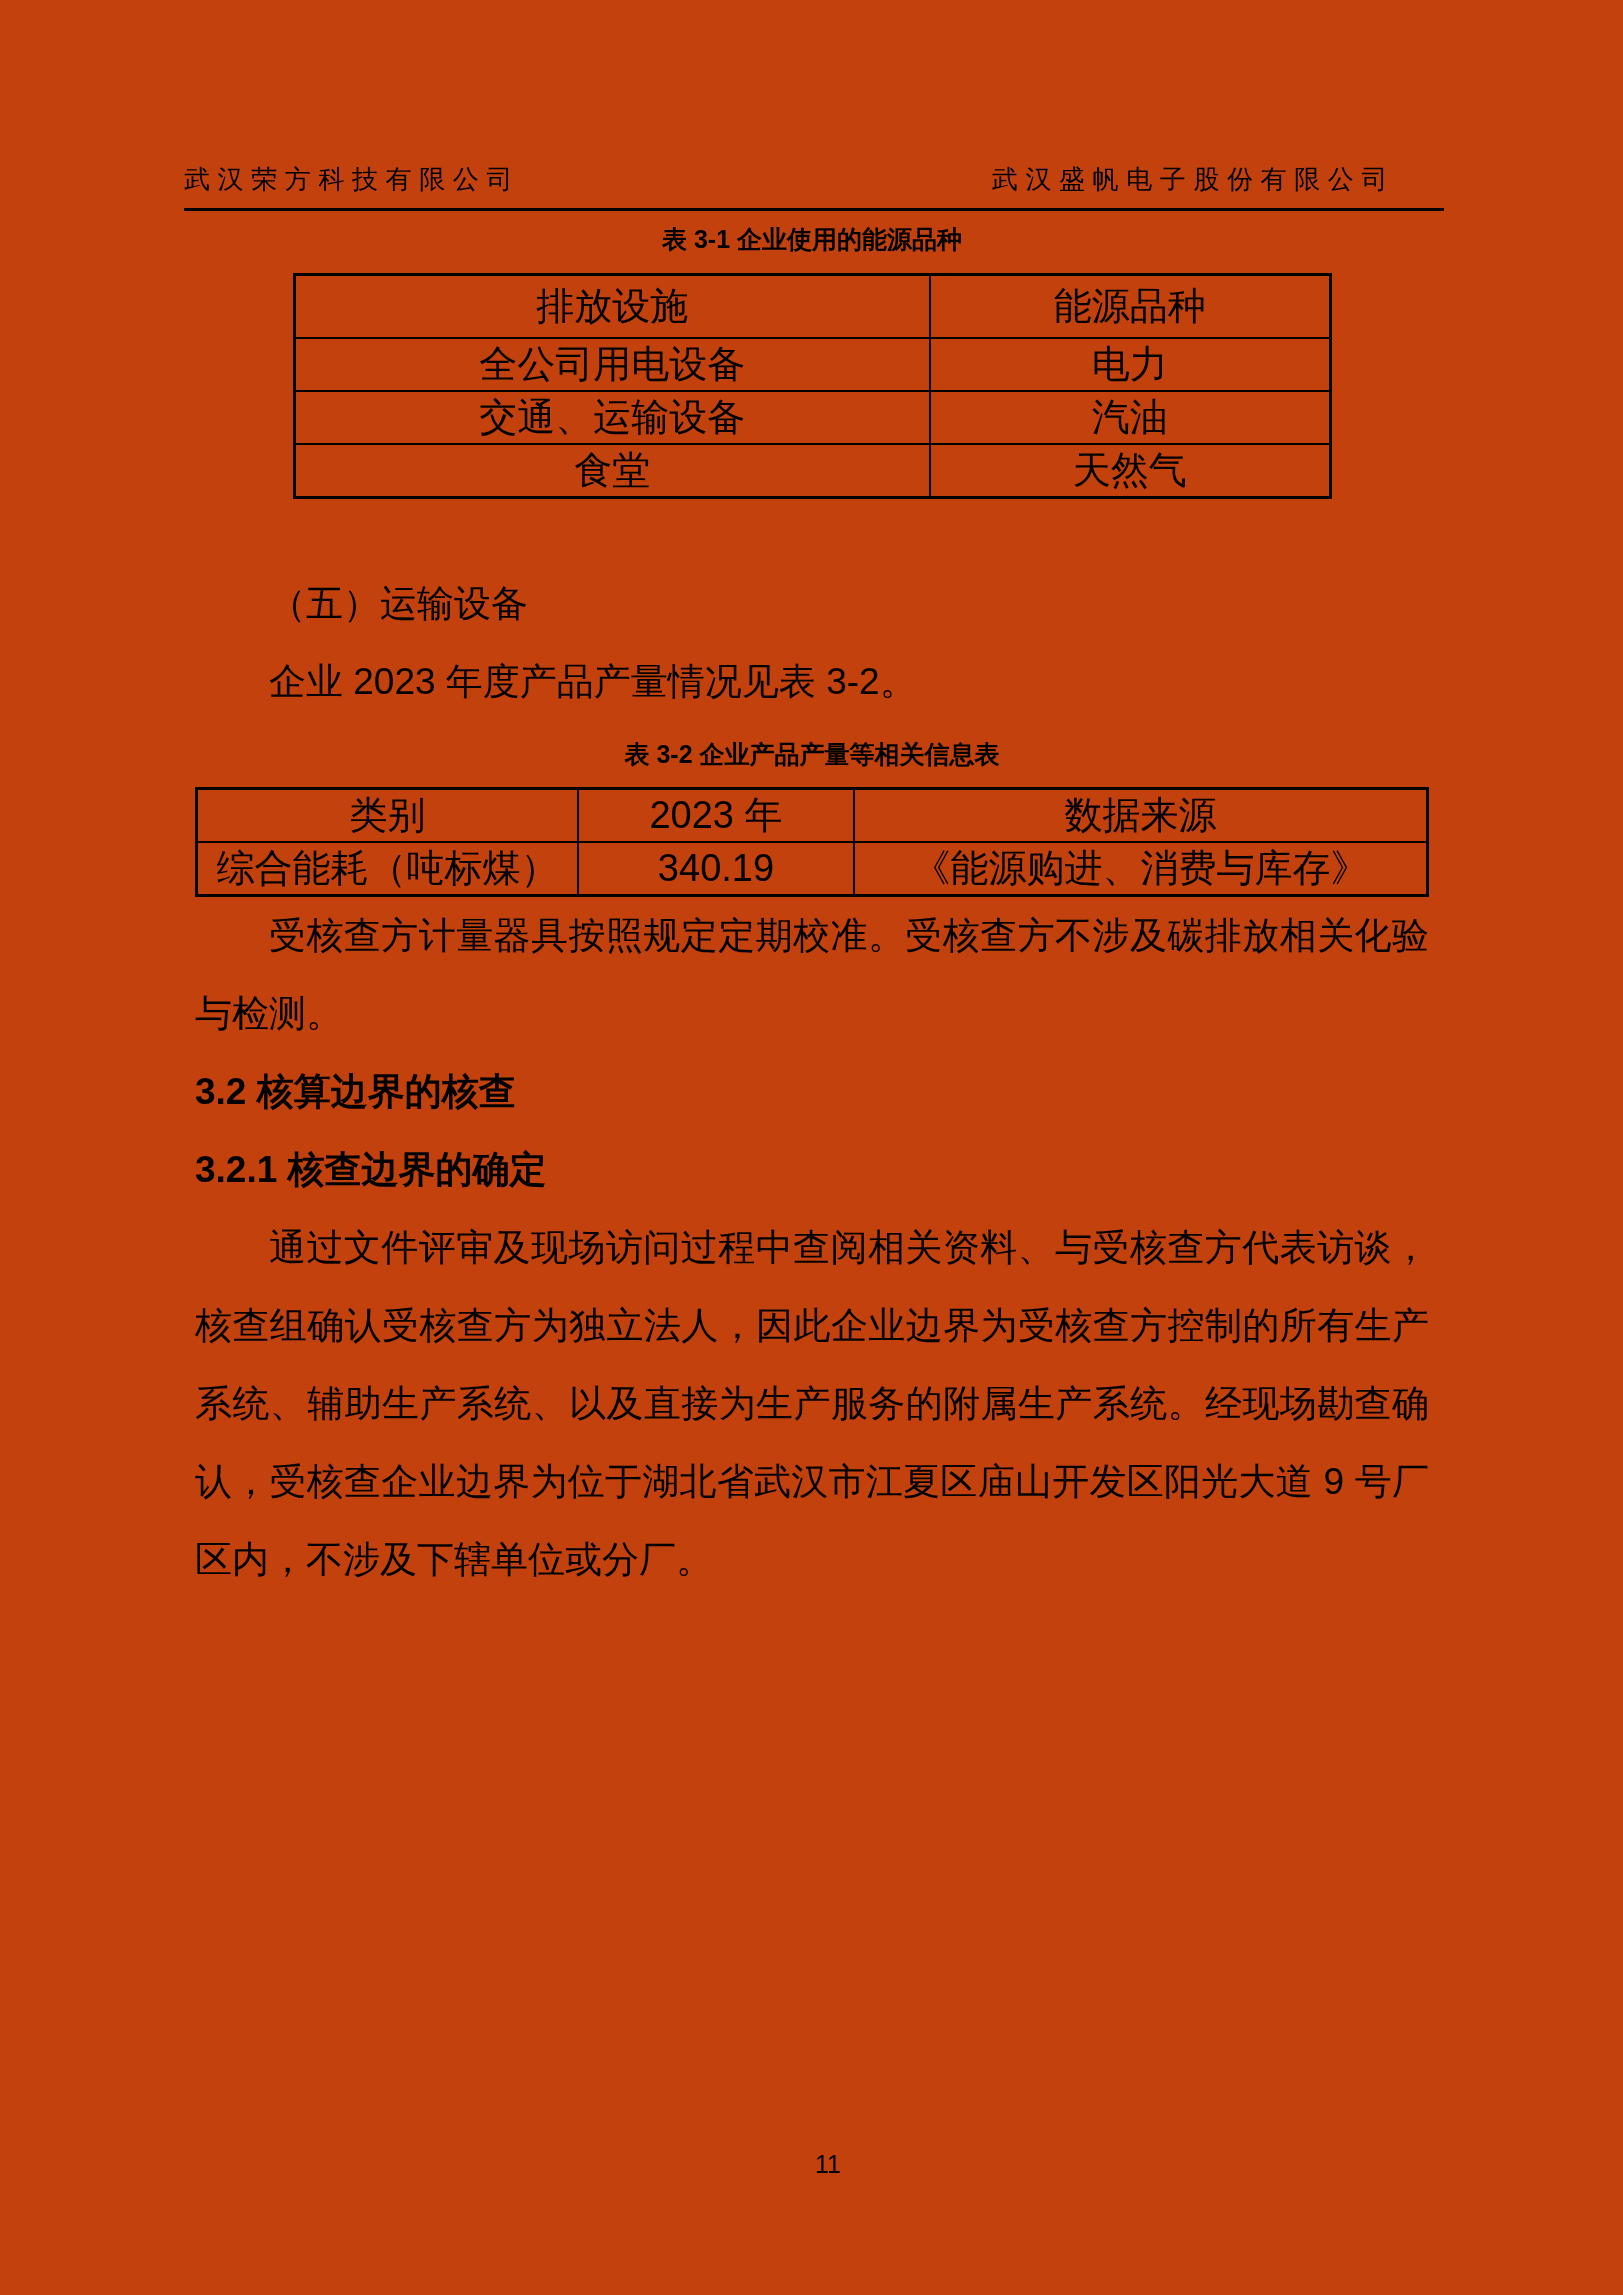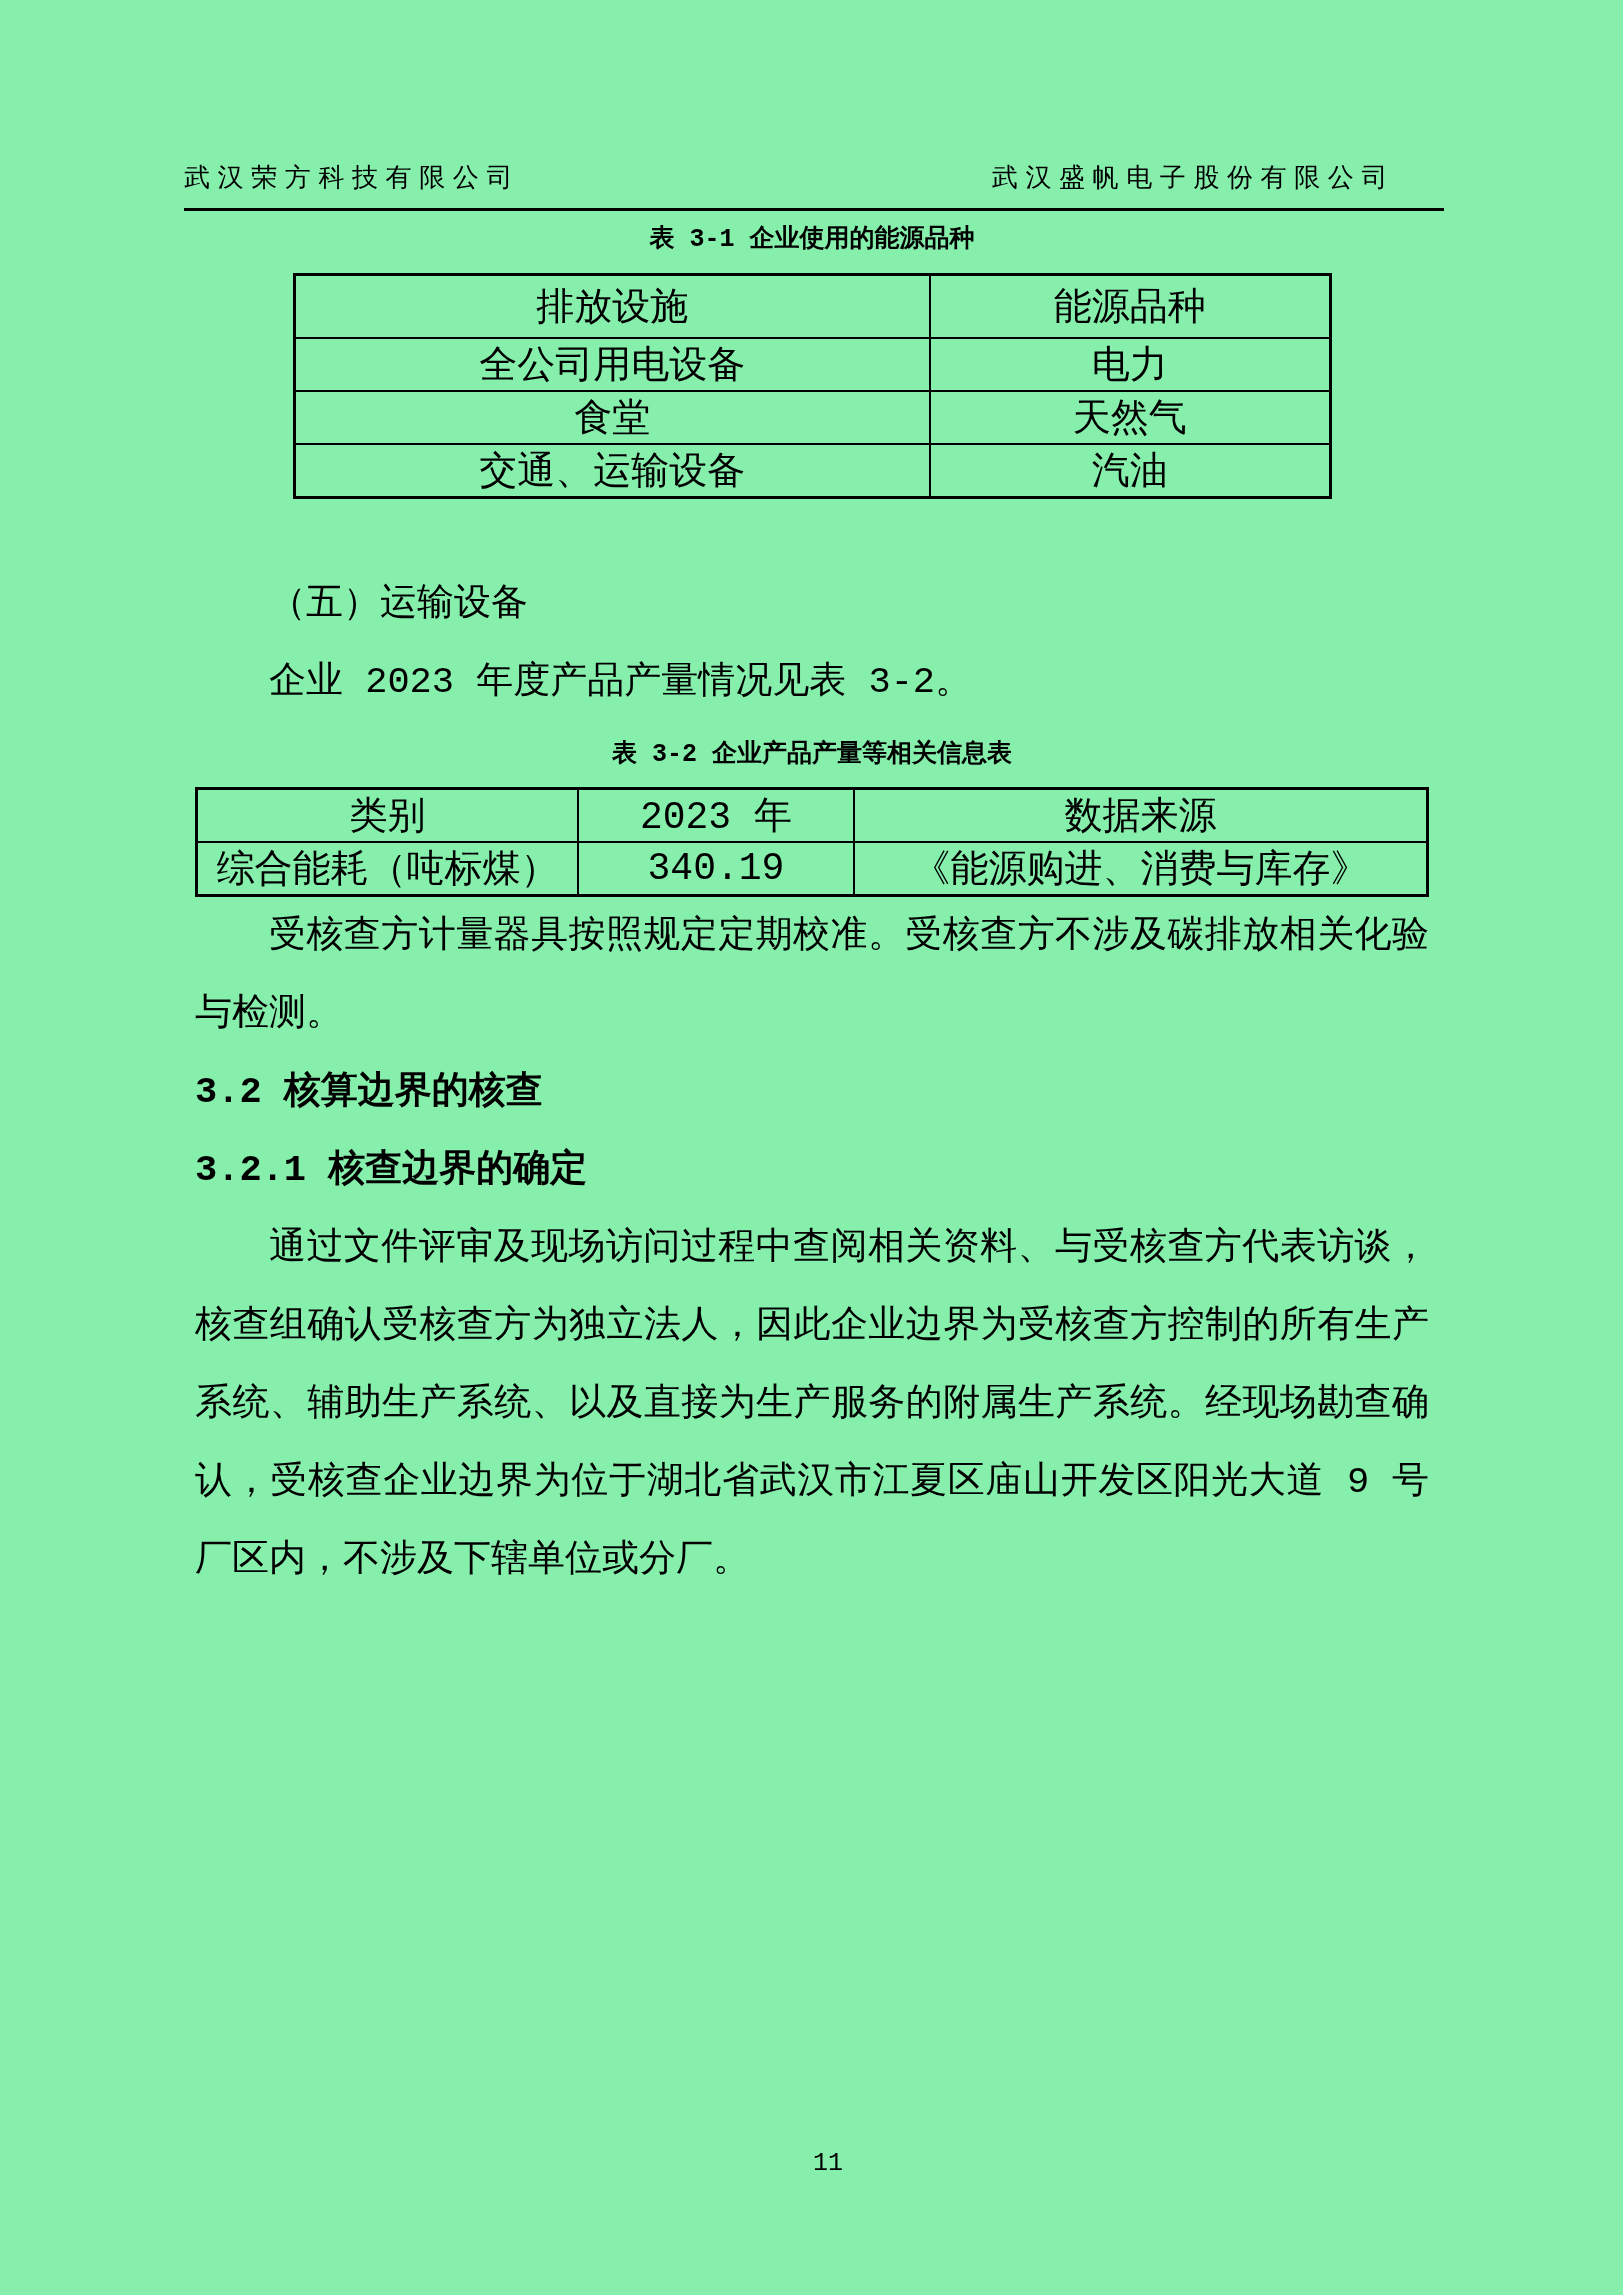--- a/index.html
+++ b/index.html
@@ -4,23 +4,23 @@
 <style>
   html, body {
     margin: 0;
     padding: 0;
     background: #ffffff;
   }
   .page {
     position: relative;
     width: 1624px;
     height: 2295px;
-    background: #86efac;
+    background: #c2410c;
     color: #000000;
-    font-family: Liberation Mono, monospace;
+    font-family: Liberation Sans, sans-serif;
     overflow: hidden;
   }
   
   .page-header {
     margin: 0 180px 0 184px;
     padding-top: 162px;
     padding-bottom: 12px;
     border-bottom: 3.4px solid #000000;
     display: flex;
     justify-content: space-between;
@@ -132,26 +132,26 @@
           <th>排放设施</th>
           <th>能源品种</th>
         </tr>
       </thead>
       <tbody>
         <tr>
           <td>全公司用电设备</td>
           <td>电力</td>
         </tr>
         <tr>
+          <td>交通、运输设备</td>
+          <td>汽油</td>
+        </tr>
+        <tr>
           <td>食堂</td>
           <td>天然气</td>
-        </tr>
-        <tr>
-          <td>交通、运输设备</td>
-          <td>汽油</td>
         </tr>
       </tbody>
     </table>
 
     <p class="cn-heading mt-s5">（五）运输设备</p>
 
     <p class="para">企业 2023 年度产品产量情况见表 3-2。</p>
 
     <p class="table-title mt-t32-title">表 3-2 企业产品产量等相关信息表</p>
 

